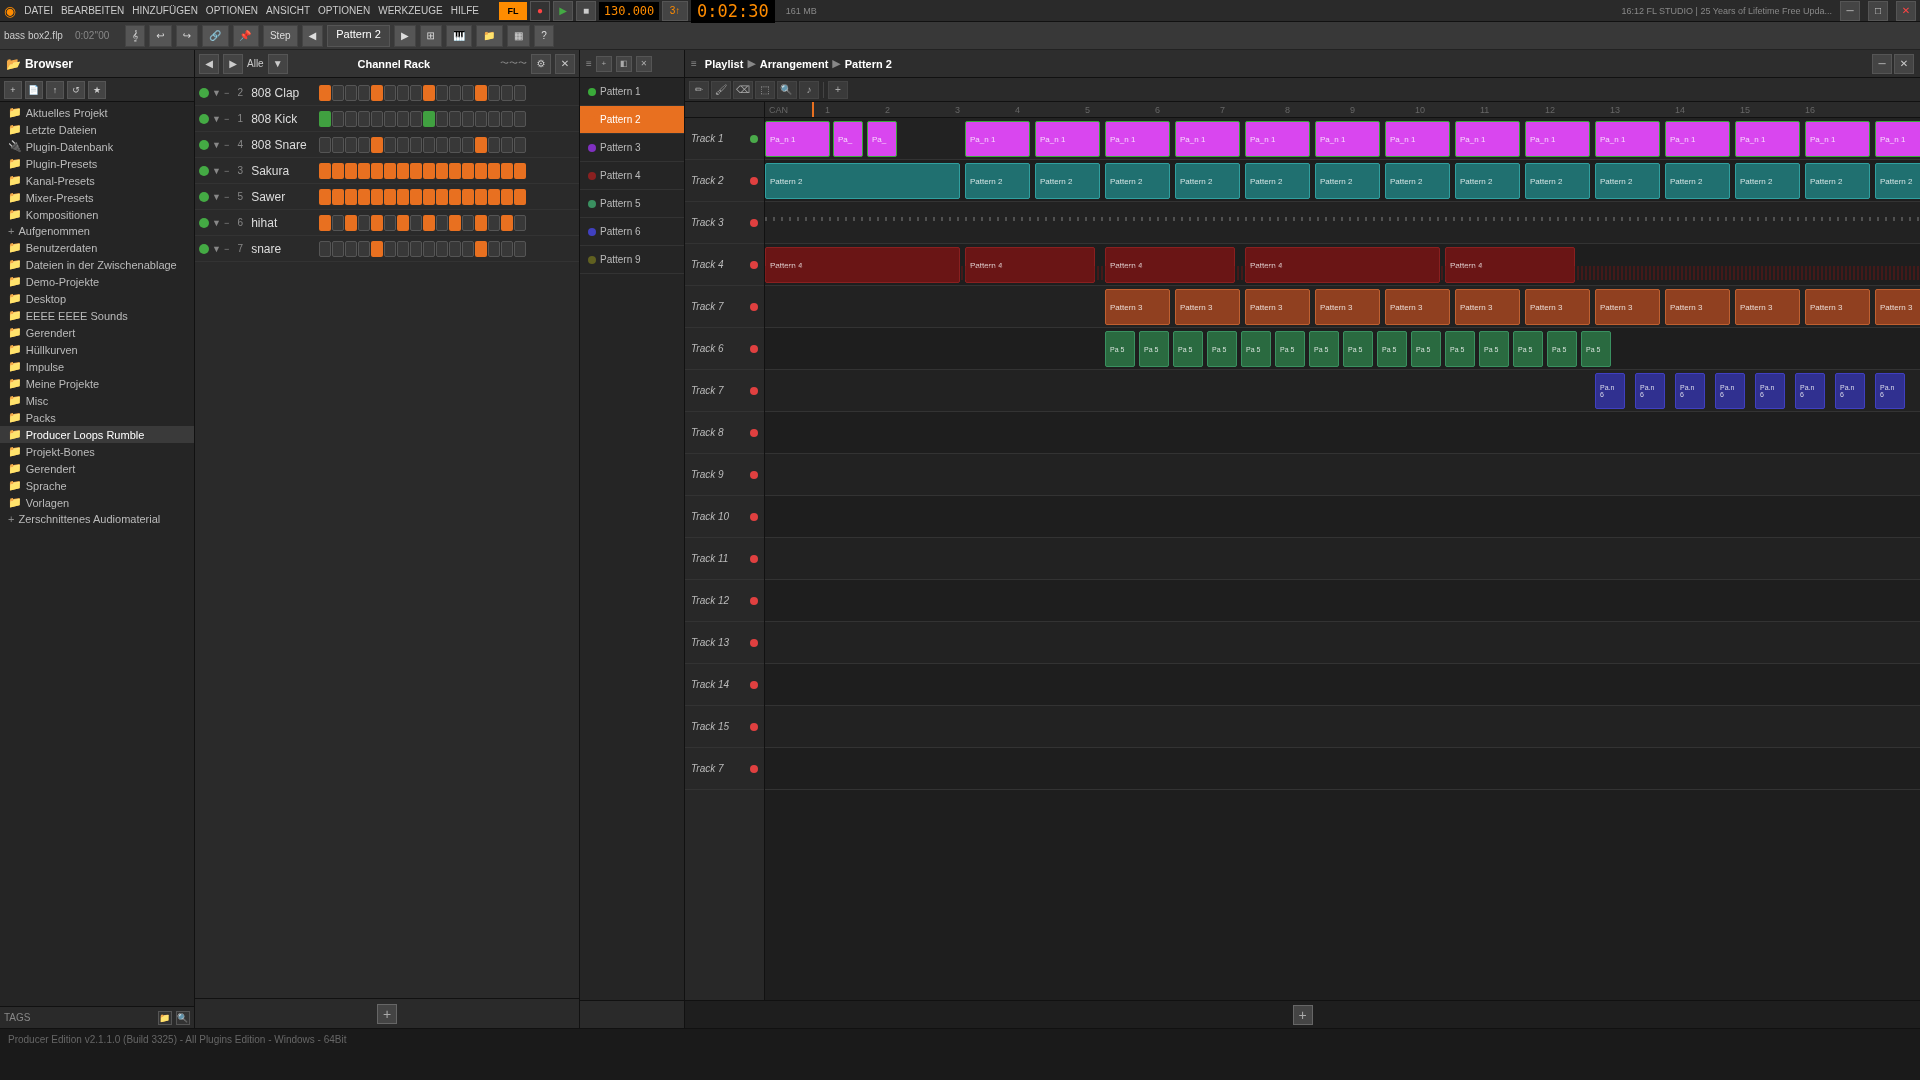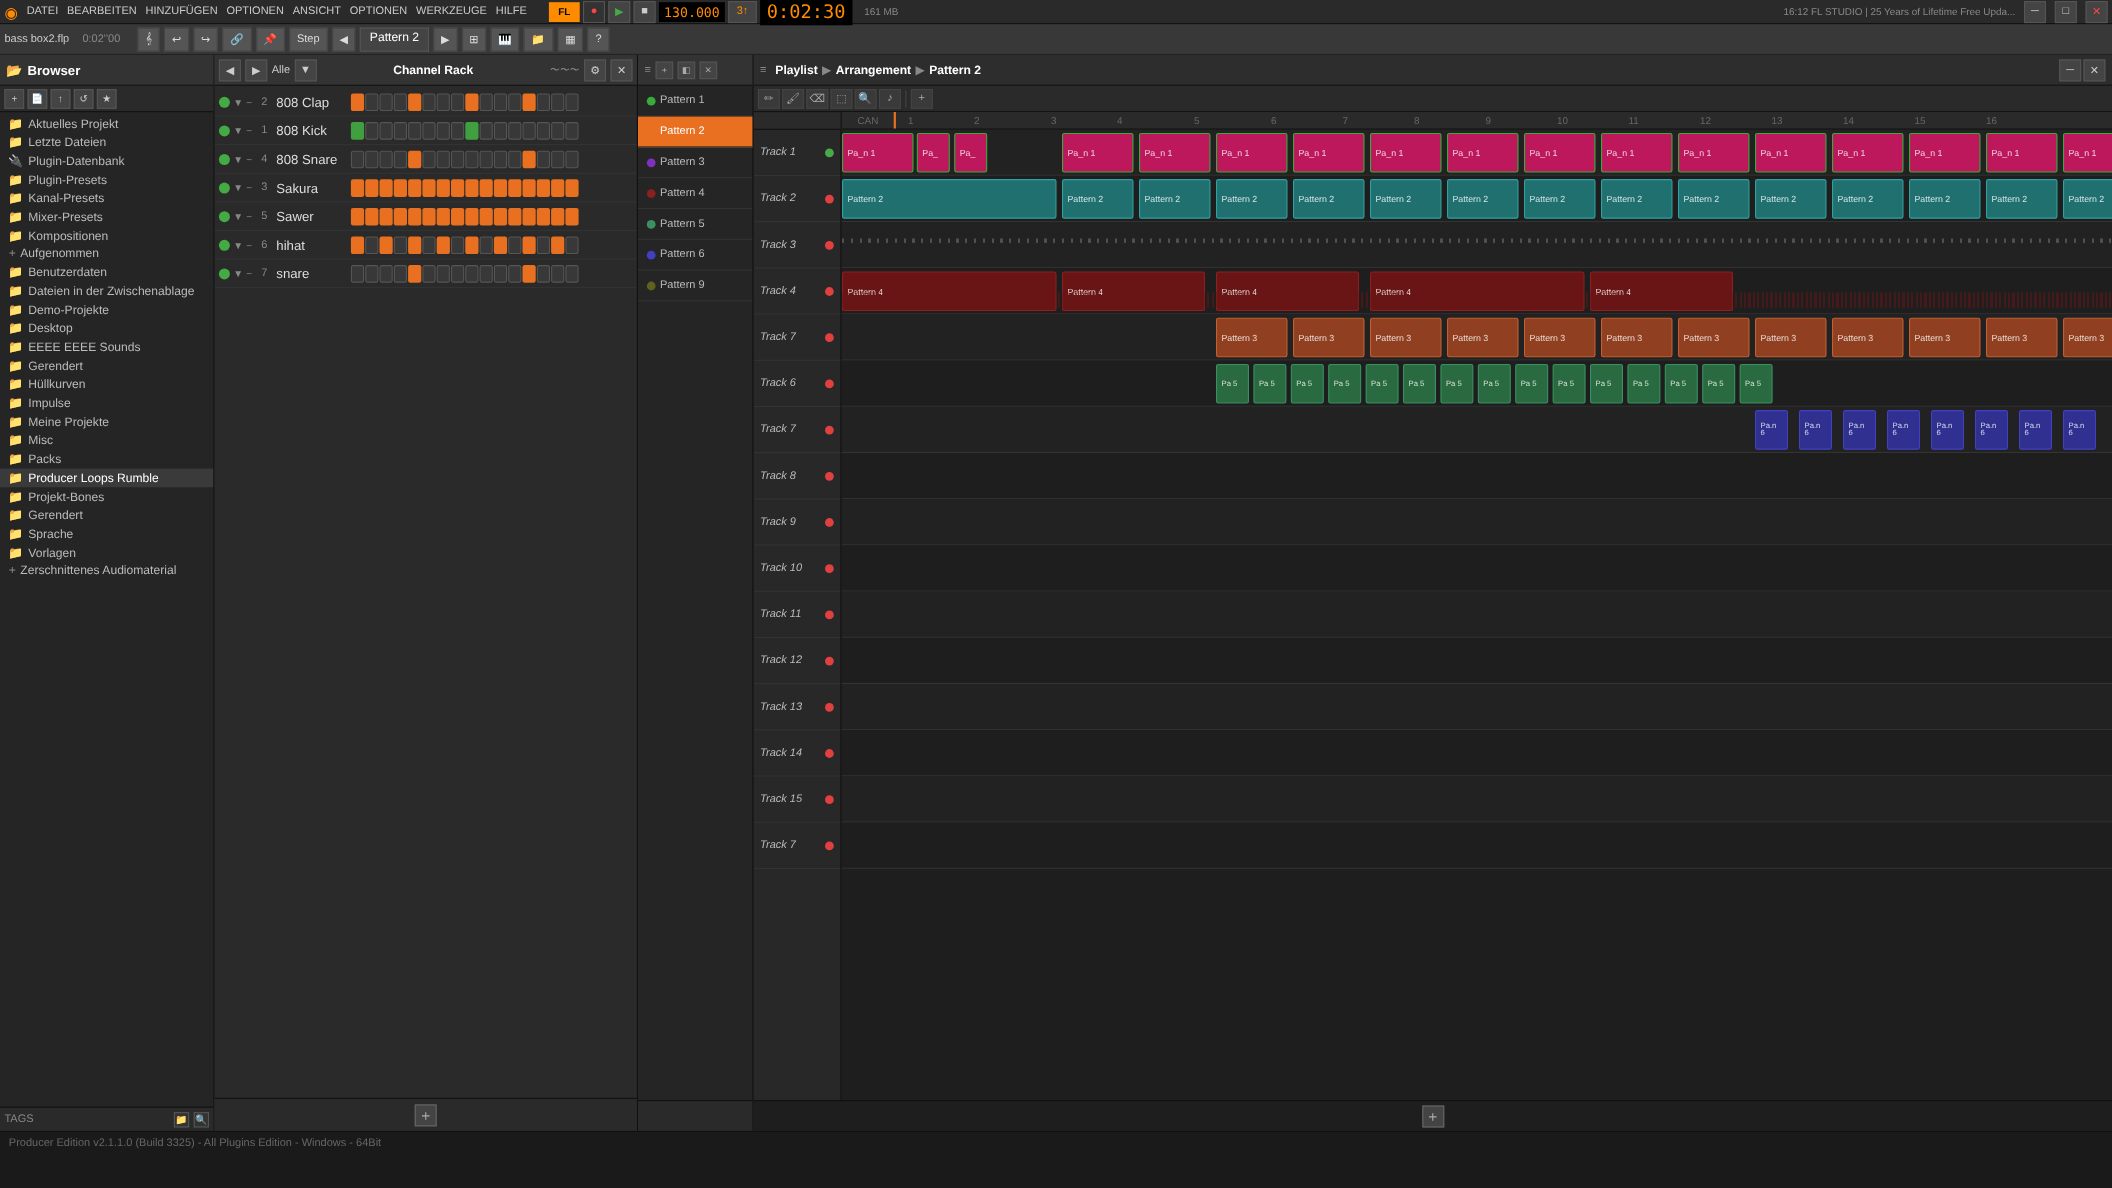--- a/index.html
+++ b/index.html
@@ -442,21 +442,21 @@
       align-items: center;
       padding: 0 4px;
       font-size: 9px;
       color: rgba(255,255,255,0.8);
       overflow: hidden;
       cursor: pointer;
       top: 3px;
     }
 
     
-    .clr-green { background: #be185d; border: 1px solid #3aaa3a; }
+    .clr-green { background: #d946ef; border: 1px solid #3aaa3a; }
     .clr-teal { background: #207070; border: 1px solid #30a0a0; }
     .clr-orange { background: #904020; border: 1px solid #c06030; }
     .clr-dark-red { background: #6a1515; border: 1px solid #8a2020; }
     .clr-blue-green { background: #2a6a40; border: 1px solid #3a9060; }
     .clr-indigo { background: #303090; border: 1px solid #4040c0; }
 
     
     ::-webkit-scrollbar { width: 8px; height: 8px; }
     ::-webkit-scrollbar-track { background: #1a1a1a; }
     ::-webkit-scrollbar-thumb { background: #555; border-radius: 4px; }
@@ -974,21 +974,21 @@
         <div class="track-label">
           <span class="track-label-text">Track 7</span>
           <div class="track-dot" style="background:#e04040;"></div>
         </div>
       </div>
 
       <div id="tracks-area">
         <div id="tracks-inner" style="min-width:1200px;">
 
           <div id="timeline-ruler">
-            <span style="position:absolute;left:14px;font-size:9px;color:#666;">CAN</span>
+            <span style="position:absolute;left:4px;font-size:9px;color:#666;">CAN</span>
             <span style="position:absolute;left:60px;font-size:9px;color:#666;">1</span>
             <span style="position:absolute;left:120px;font-size:9px;color:#666;">2</span>
             <span style="position:absolute;left:190px;font-size:9px;color:#666;">3</span>
             <span style="position:absolute;left:250px;font-size:9px;color:#666;">4</span>
             <span style="position:absolute;left:320px;font-size:9px;color:#666;">5</span>
             <span style="position:absolute;left:390px;font-size:9px;color:#666;">6</span>
             <span style="position:absolute;left:455px;font-size:9px;color:#666;">7</span>
             <span style="position:absolute;left:520px;font-size:9px;color:#666;">8</span>
             <span style="position:absolute;left:585px;font-size:9px;color:#666;">9</span>
             <span style="position:absolute;left:650px;font-size:9px;color:#666;">10</span>

